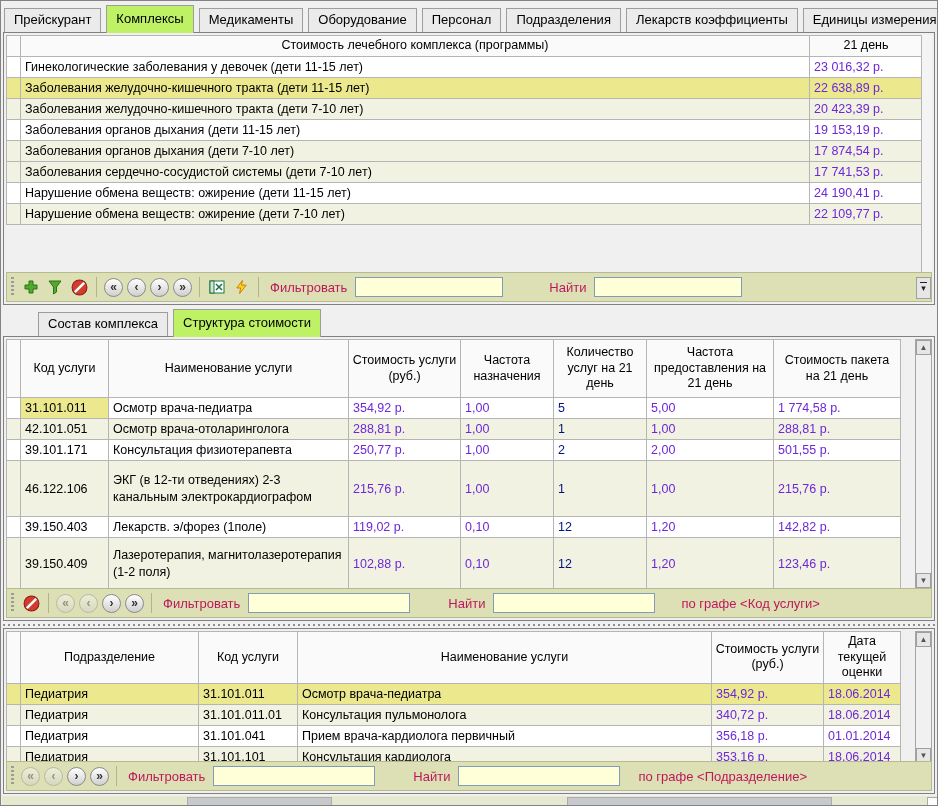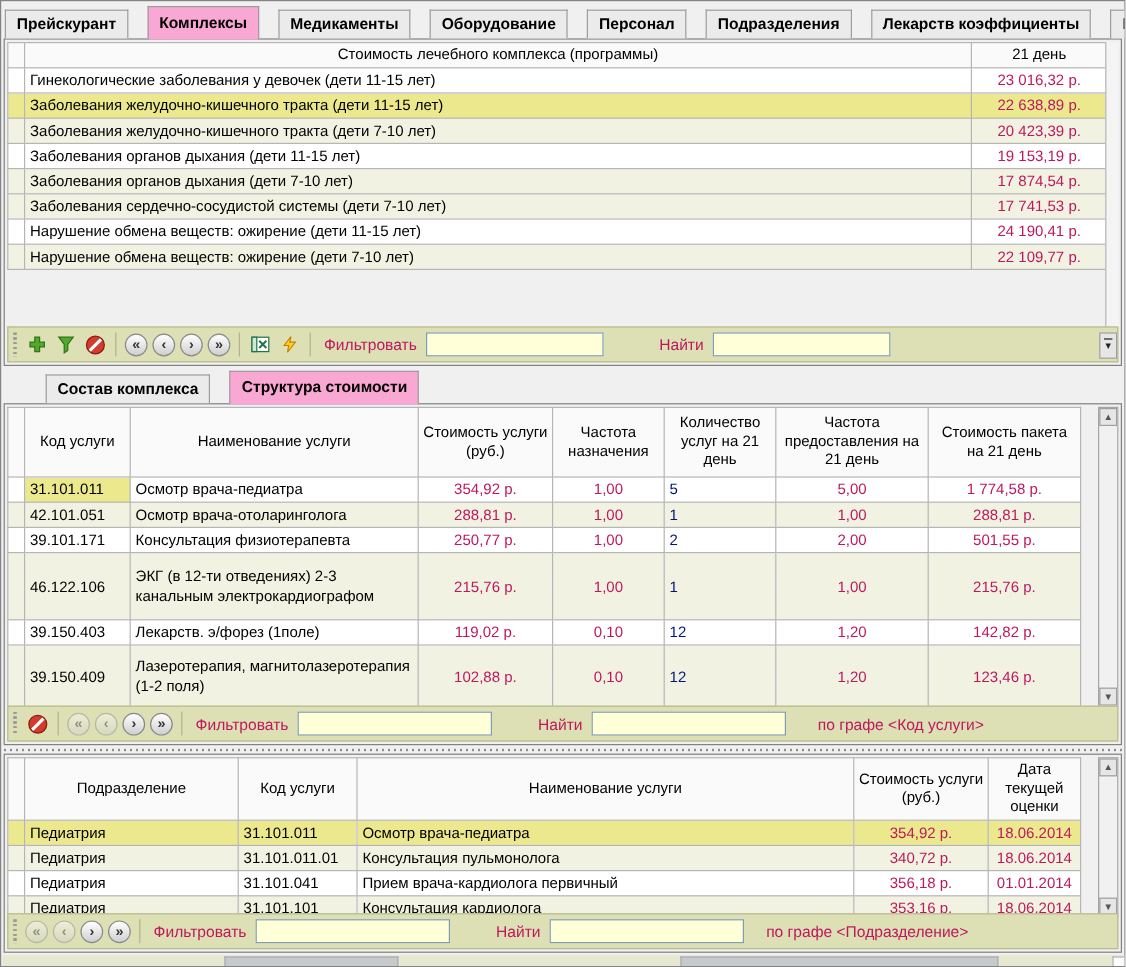--- a/index.html
+++ b/index.html
@@ -9,45 +9,45 @@
     background:#f0f0f0;border:1px solid #838383;
     font-family:"Liberation Sans","DejaVu Sans",sans-serif;
     font-size:13px;color:#000;overflow:hidden;
   }
   
   .tabs{position:absolute;left:3px;display:flex;align-items:flex-end;z-index:5;}
   .tabs-main{top:2px;height:29px;}
   .tabs-sub{top:307px;height:28px;padding-left:34px;}
   .tab{
     height:24px;line-height:22px;padding:0 9px;background:#ebebeb;
-    border:1px solid #9d9d9d;border-bottom:none;margin-right:16px;
-    white-space:nowrap;cursor:default;font-weight:bold;
+    border:1px solid #9d9d9d;border-bottom:none;margin-right:5px;
+    white-space:nowrap;cursor:default;
   }
   .tab.active{
-    height:28px;line-height:26px;background:#f9a8d4;
+    height:28px;line-height:26px;background:#bef264;
     position:relative;z-index:6;margin-bottom:-1px;
   }
   
   .pane{position:absolute;left:2px;width:932px;border:1px solid #808080;background:#f0f0f0;}
   .pane1{top:31px;height:273px;}
   .pane2{top:335px;height:285px;}
   .pane3{top:627px;height:166px;}
   
   table.grid{border-collapse:collapse;table-layout:fixed;background:#fff;
     position:absolute;top:2px;left:2px;font-size:12.5px;}
   table.grid td{border:1px solid #b5b5b5;padding:1px 4px;overflow:hidden;vertical-align:middle;}
   table.grid{border:1px solid #6e6e6e;}
   tr.hdr td{background:#fafafa;text-align:center;vertical-align:middle;padding:2px 3px;line-height:1.25;}
   td.sel{background:#fafafa;padding:0;}
   tr.even td{background:#ffffff;}
   tr.odd  td{background:#f2f2e2;}
   tr.selrow td{background:#ebe88e;}
   td.selcell{background:#ebe88e !important;}
   td.name{text-align:left;white-space:nowrap;}
-  td.num{text-align:center;color:#be185d;white-space:nowrap;}
+  td.num{text-align:left;color:#6d28d9;white-space:nowrap;}
   td.qty{text-align:left;color:#001480;white-space:nowrap;}
   td.code{text-align:left;white-space:nowrap;}
   td.wrap{white-space:normal;line-height:1.3;}
   .t1 tr{height:21px;}
   .t2 tr.hdr{height:58px;}
   .t2 tr.r{height:21px;}
   .t3 tr.hdr{height:49px;}
   .t3 tr.r{height:21px;}
   
   .vscroll{position:absolute;right:2px;width:17px;background:#f1f1f1;border:1px solid #a5a5a5;

